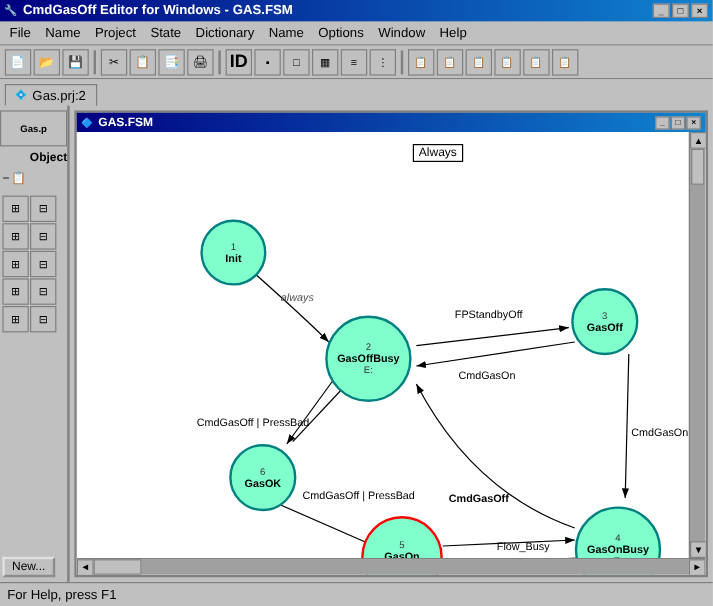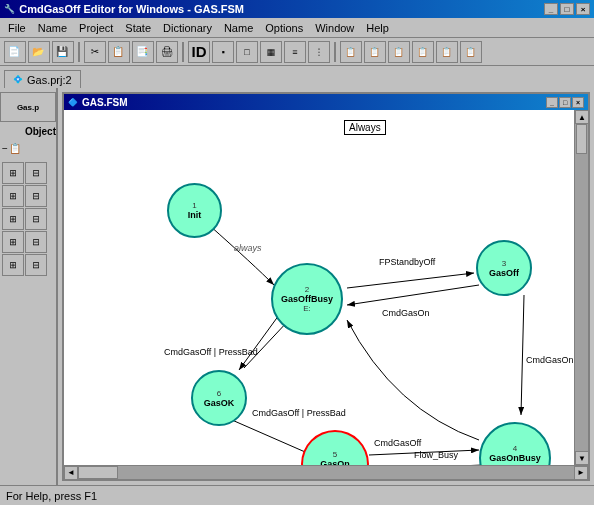--- a/index.html
+++ b/index.html
@@ -358,20 +358,23 @@
       <div style="display:flex; gap:1px;">
         <div class="tool-btn" style="font-size:9px;">⊞</div>
         <div class="tool-btn" style="font-size:9px;">⊟</div>
       </div>
       <div style="display:flex; gap:1px;">
         <div class="tool-btn" style="font-size:9px;">⊞</div>
         <div class="tool-btn" style="font-size:9px;">⊟</div>
       </div>
     </div>
 
+    <div style="margin-top:auto; padding:4px 2px;">
+      <button class="new-btn">New...</button>
+    </div>
   </div>
 
   <div class="mdi-window">
 
     <div class="mdi-title">
       <div style="display:flex; align-items:center; gap:4px;">
         <span style="font-size:8px;">🔷</span>
         <span>GAS.FSM</span>
       </div>
       <div class="mdi-title-btns">
@@ -414,21 +417,21 @@
 
         <line x1="168" y1="310" x2="248" y2="345" stroke="#000" stroke-width="1" marker-end="url(#arrowhead)"></line>
       </svg>
 
       <div class="arrow-label" style="left:170px; top:133px; font-style:italic; color:#555;">always</div>
       <div class="arrow-label" style="left:315px; top:147px;">FPStandbyOff</div>
       <div class="arrow-label" style="left:318px; top:198px;">CmdGasOn</div>
       <div class="arrow-label" style="left:100px; top:237px;">CmdGasOff | PressBad</div>
       <div class="arrow-label" style="left:188px; top:298px;">CmdGasOff | PressBad</div>
       <div class="arrow-label" style="left:462px; top:245px;">CmdGasOn</div>
-      <div class="arrow-label" style="left:310px; top:328px;">CmdGasOff</div>
+      <div class="arrow-label" style="left:310px; top:300px;font-weight:bold;">CmdGasOff</div>
       <div class="arrow-label" style="left:350px; top:340px;">Flow_Busy</div>
 
       <div class="arrow-label" style="left:168px; top:368px;">PressOk</div>
 
       <div class="state-node" style="left:103px; top:73px; width:55px; height:55px;">
         <span class="state-num">1</span>
         <span class="state-name">Init</span>
       </div>
 
       <div class="state-node" style="left:207px; top:153px; width:72px; height:72px;">

